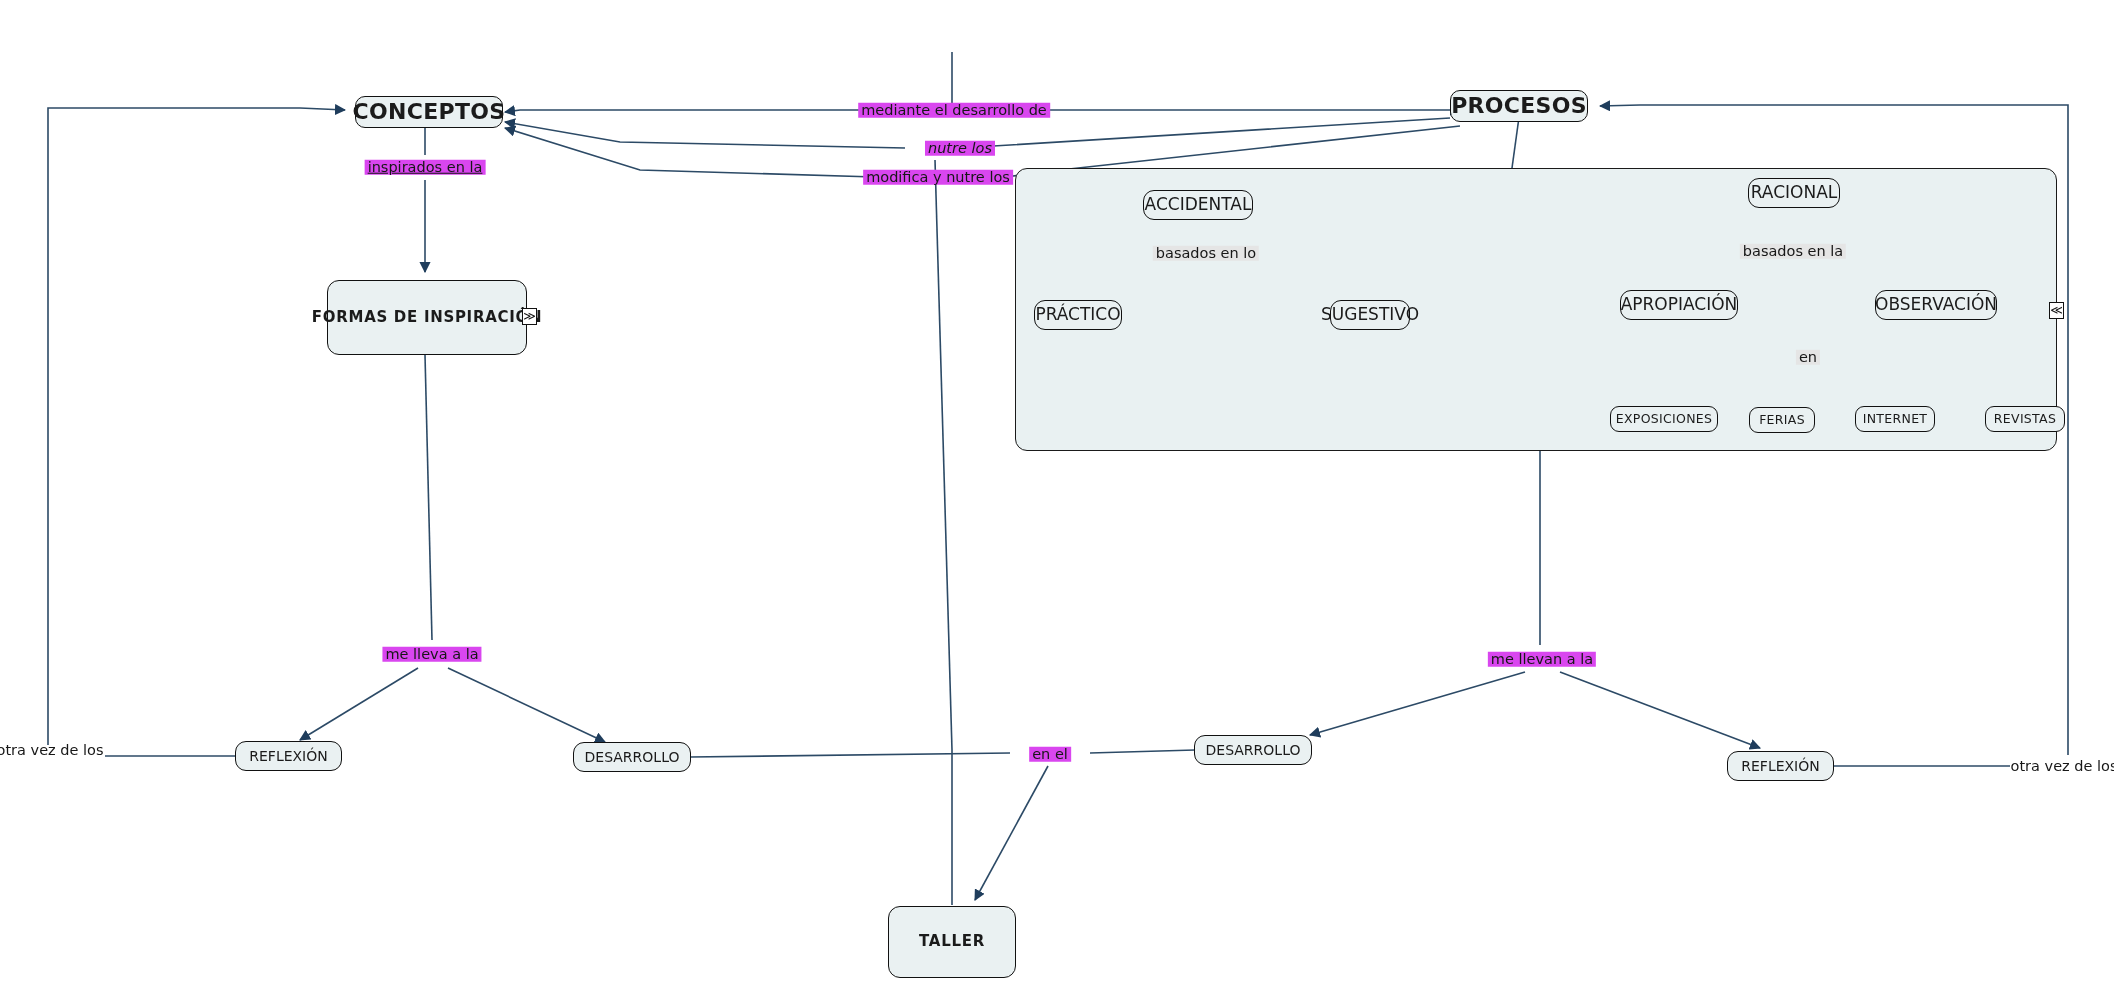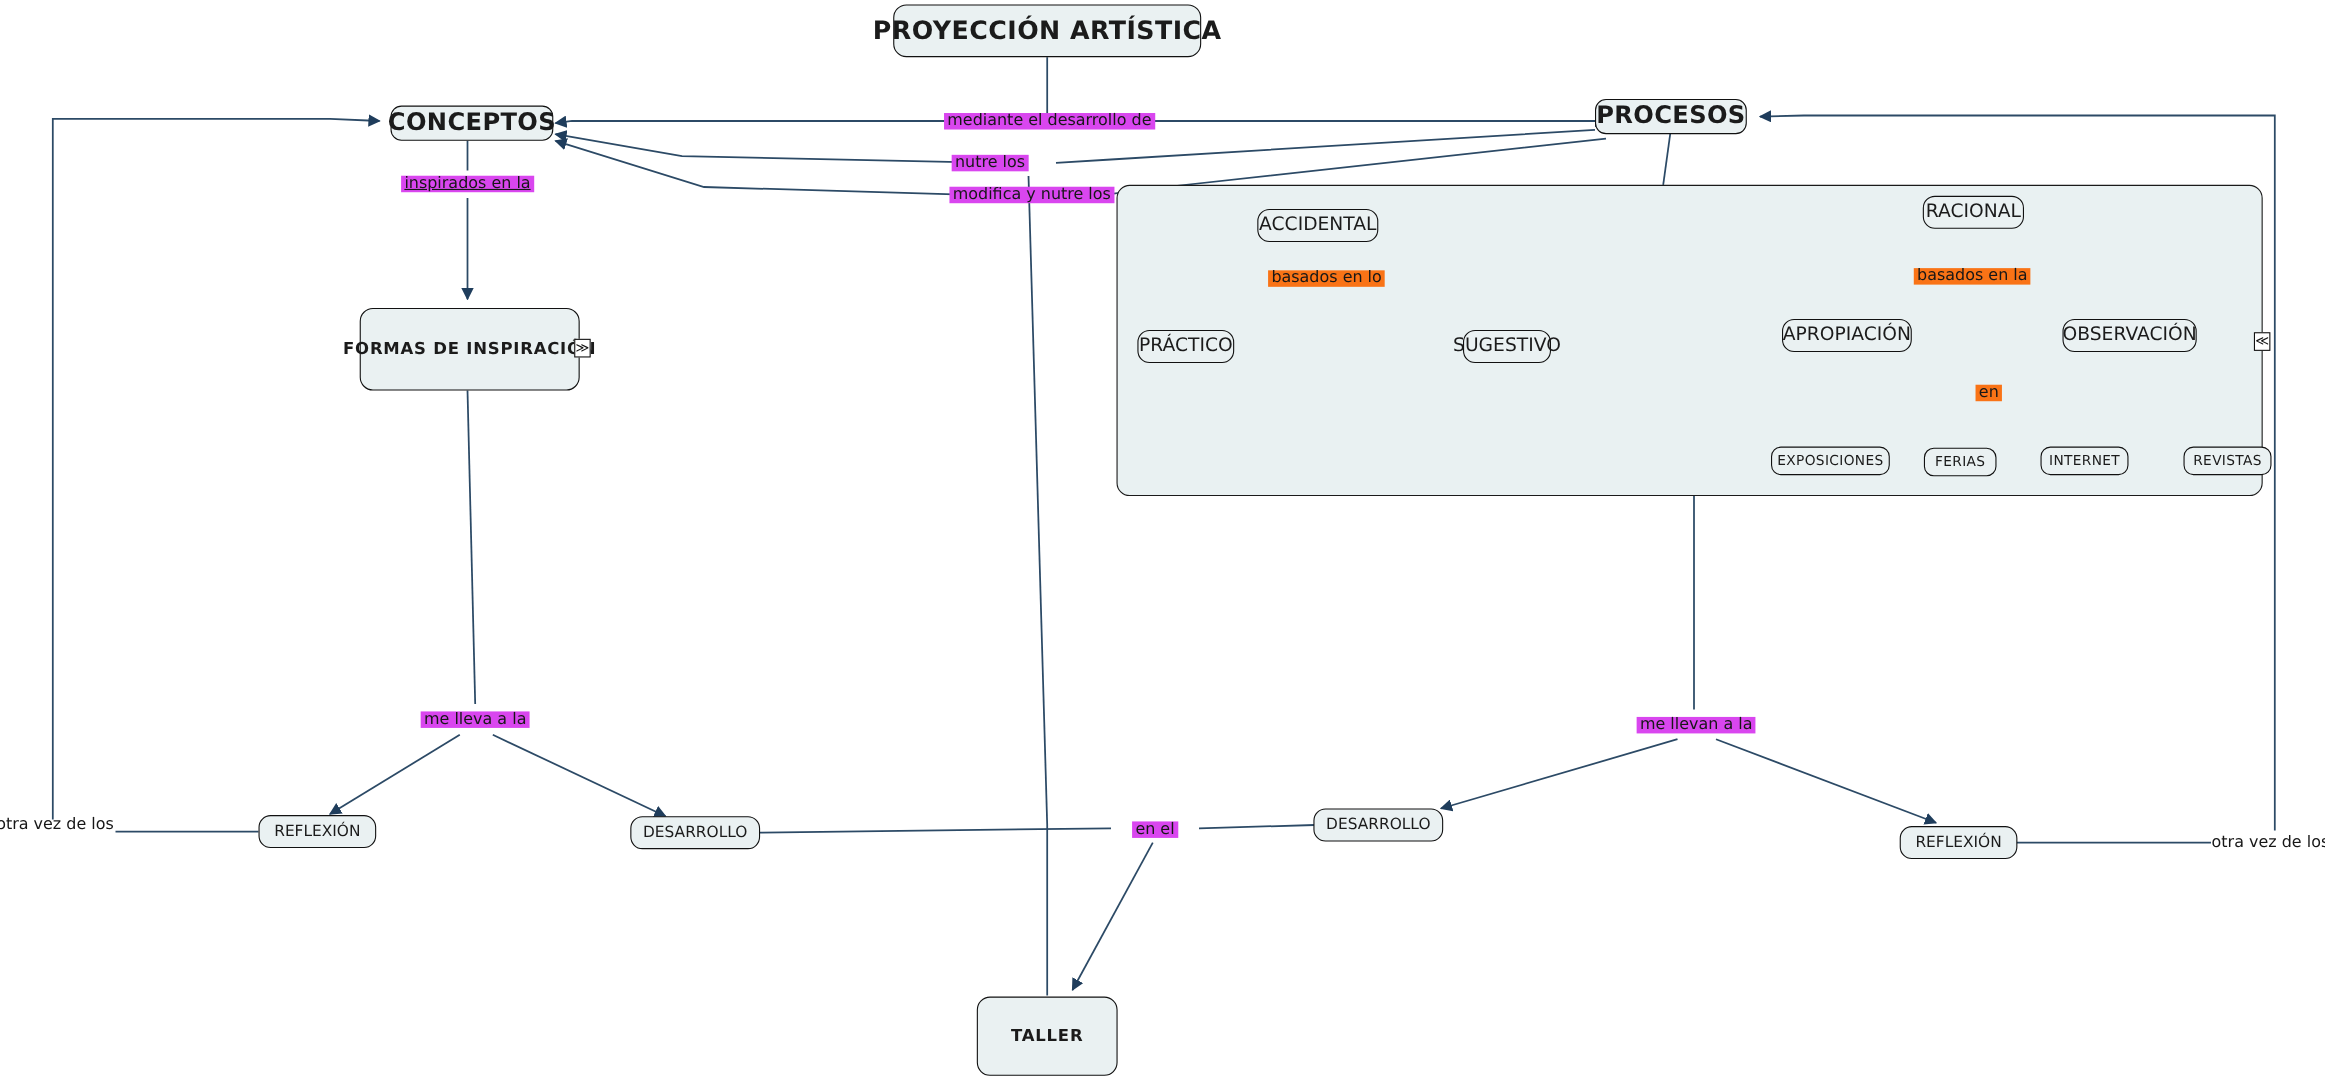--- a/index.html
+++ b/index.html
@@ -84,21 +84,21 @@
     position: absolute;
     font-size: 14.5px;
     color: #171717;
     background: #d946ef;
     white-space: nowrap;
     line-height: 1;
     padding: 0 3px;
     transform: translate(-50%, -50%);
   }
   .link-label.on-shade {
-    background: #f97316;
+    background: #e5e5e5;
   }
   .link-label.noplate {
     background: transparent;
   }
   .expander {
     position: absolute;
     width: 15px;
     height: 17px;
     border: 1.4px solid #111111;
     background: #ffffff;
@@ -179,23 +179,20 @@
       <path d="M 48,745 L 48,108 L 300,108 L 345,110" marker-end="url(#arrow)"></path>
 
       <path d="M 1833,766 L 2010,766"></path>
       <path d="M 2068,755 L 2068,105 L 1640,105 L 1600,106" marker-end="url(#arrow)"></path>
     </g>
   </svg>
 
   <div class="group-box" style="left:1015px; top:168px; width:2057px; height:283px; width:1042px;"></div>
   <div class="expander" style="left:2049px; top:302px;">≪</div>
 
-  <div class="node lvl-root" style="left:812px; top:4px; width:280px; height:48px;">
-    <span>PROYECCIÓN ARTÍSTICA</span>
-  </div>
 
   <div class="node lvl-main" style="left:355px; top:96px; width:148px; height:32px;">
     <span>CONCEPTOS</span>
   </div>
 
   <div class="node lvl-main" style="left:1450px; top:90px; width:138px; height:32px;">
     <span>PROCESOS</span>
   </div>
 
   <div class="node lvl-block" style="left:327px; top:280px; width:200px; height:75px;">
@@ -258,21 +255,21 @@
   <div class="node lvl-leaf" style="left:1727px; top:751px; width:107px; height:30px;">
     <span>REFLEXIÓN</span>
   </div>
 
   <div class="node lvl-block" style="left:888px; top:906px; width:128px; height:72px;">
     <span>TALLER</span>
   </div>
 
   <div class="link-label" style="left:954px; top:110px;">mediante el desarrollo de</div>
 
-  <div class="link-label" style="left:900px; top:148px;">nutre los</div>
+  <div class="link-label" style="left:960px; top:148px;font-style:italic;">nutre los</div>
 
   <div class="link-label" style="left:938px; top:177px;">modifica y nutre los</div>
 
   <div class="link-label" style="left:425px; top:167px;text-decoration:underline;">inspirados en la</div>
 
   <div class="link-label on-shade" style="left:1206px; top:253px;">basados en lo</div>
 
   <div class="link-label on-shade" style="left:1793px; top:251px;">basados en la</div>
 
   <div class="link-label on-shade" style="left:1808px; top:357px;">en</div>

